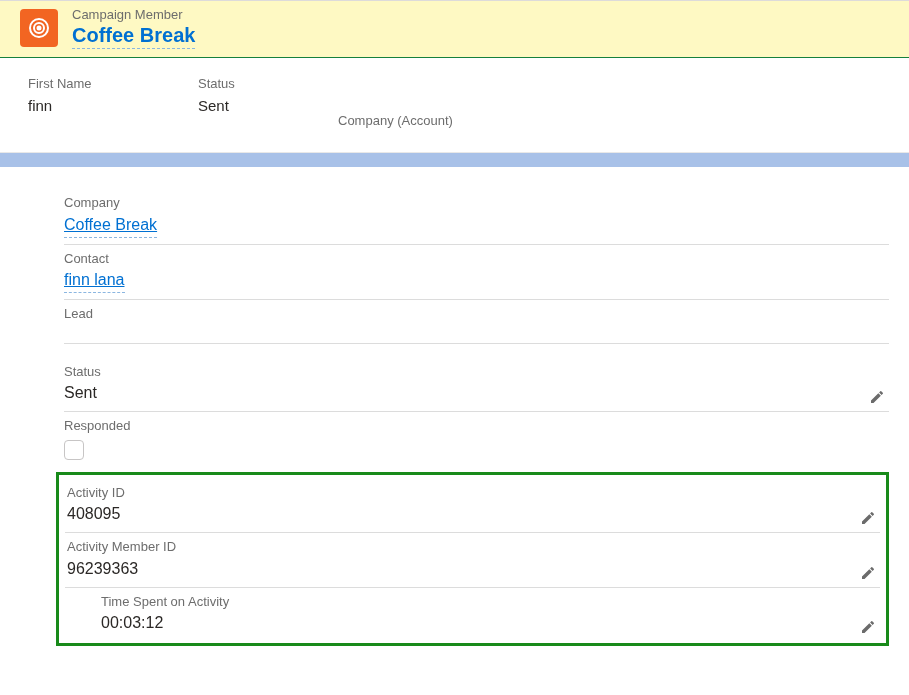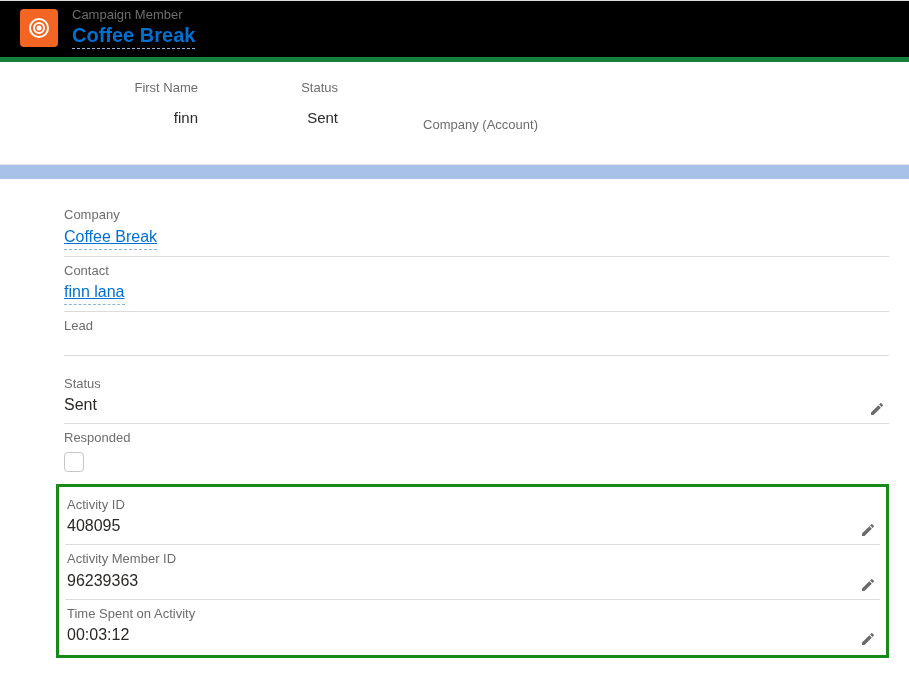--- a/index.html
+++ b/index.html
@@ -3,23 +3,23 @@
 <meta charset="utf-8">
 <style>
   * { box-sizing: border-box; margin: 0; padding: 0; }
   body {
     font-family: "Segoe UI", Arial, sans-serif;
     background: #fff;
     color: #3e3e3c;
     width: 909px;
   }
   .header {
-    background: #000000;
+    background: #fef9c3;
     border-top: 1px solid #dddbda;
-    border-bottom: 5px solid #15803d;
+    border-bottom: 1px solid #15803d;
     padding: 6px 20px 8px 20px;
     display: flex;
     align-items: flex-start;
     gap: 14px;
   }
   .header-icon {
     width: 38px;
     height: 38px;
     background: #f26522;
     border-radius: 4px;
@@ -41,22 +41,21 @@
     display: inline-block;
   }
   .highlights {
     display: flex;
     padding: 18px 0 18px 28px;
     border-bottom: 1px solid #e8e8e8;
   }
   .hl-col {
     display: flex;
     flex-direction: column;
-    gap: 14px;
-    align-items: flex-end;
+    gap: 6px;
   }
   .hl-col.c1{ width: 170px;}
   .hl-col.c2{ width: 170px;}
   .hl-col.c3{ width: 140px;}
   .hl-col.c4{ width: 200px; margin-top: 37px;}
   .hl-label { font-size: 13px; color: #6d6d6d; }
   .hl-value { font-size: 15px; color: #2b2826; }
   .blue-band {
     height: 14px;
     background: #a8c1e8;
@@ -103,21 +102,21 @@
     border-radius: 4px;
     background: #fff;
     margin-top: 4px;
   }
   .highlight-box {
     border: 3px solid #188a1a;
     margin: 6px 20px 6px 56px;
     padding: 4px 6px 2px 6px;
   }
   .highlight-box .field-row { padding: 4px 0 6px 2px; }
-  .highlight-box .field-row:last-child { border-bottom: none; }
+  .highlight-box .field-row:last-child { border-bottom: none; margin-left: 34px; }
 </style>
 </head>
 <body>
 
 <div class="header">
   <div class="header-icon">
     <svg viewBox="0 0 24 24" fill="none" stroke="#fff" stroke-width="2">
       <circle cx="12" cy="12" r="9"></circle>
       <circle cx="12" cy="12" r="5"></circle>
       <circle cx="12" cy="12" r="1.5" fill="#fff"></circle>

